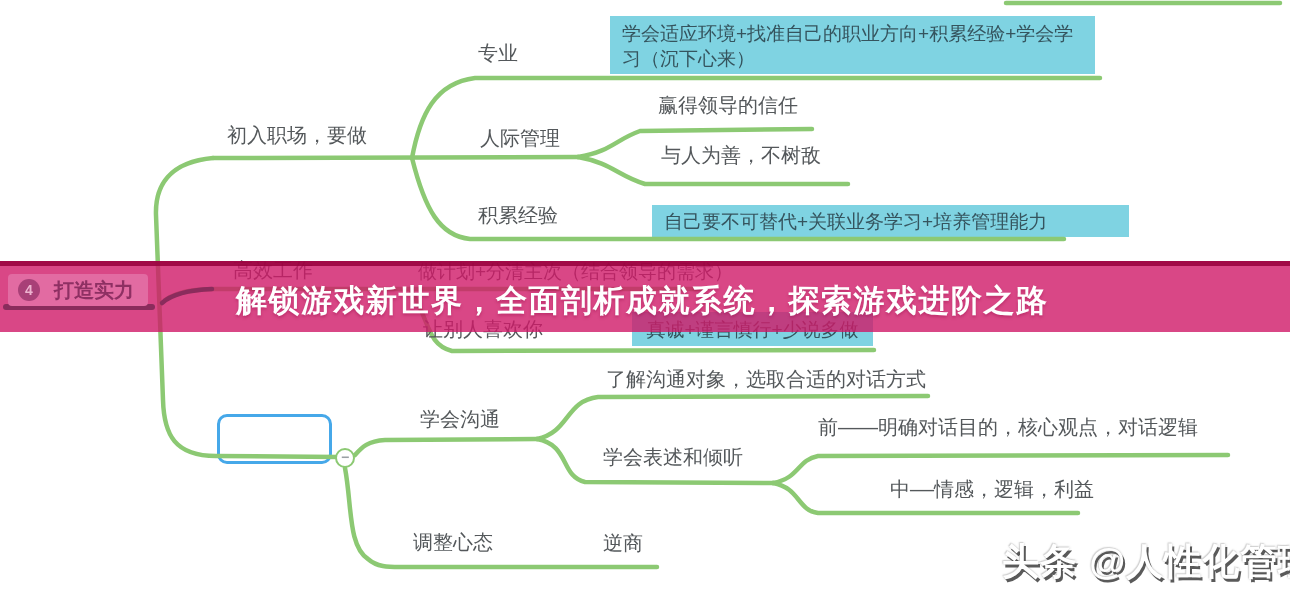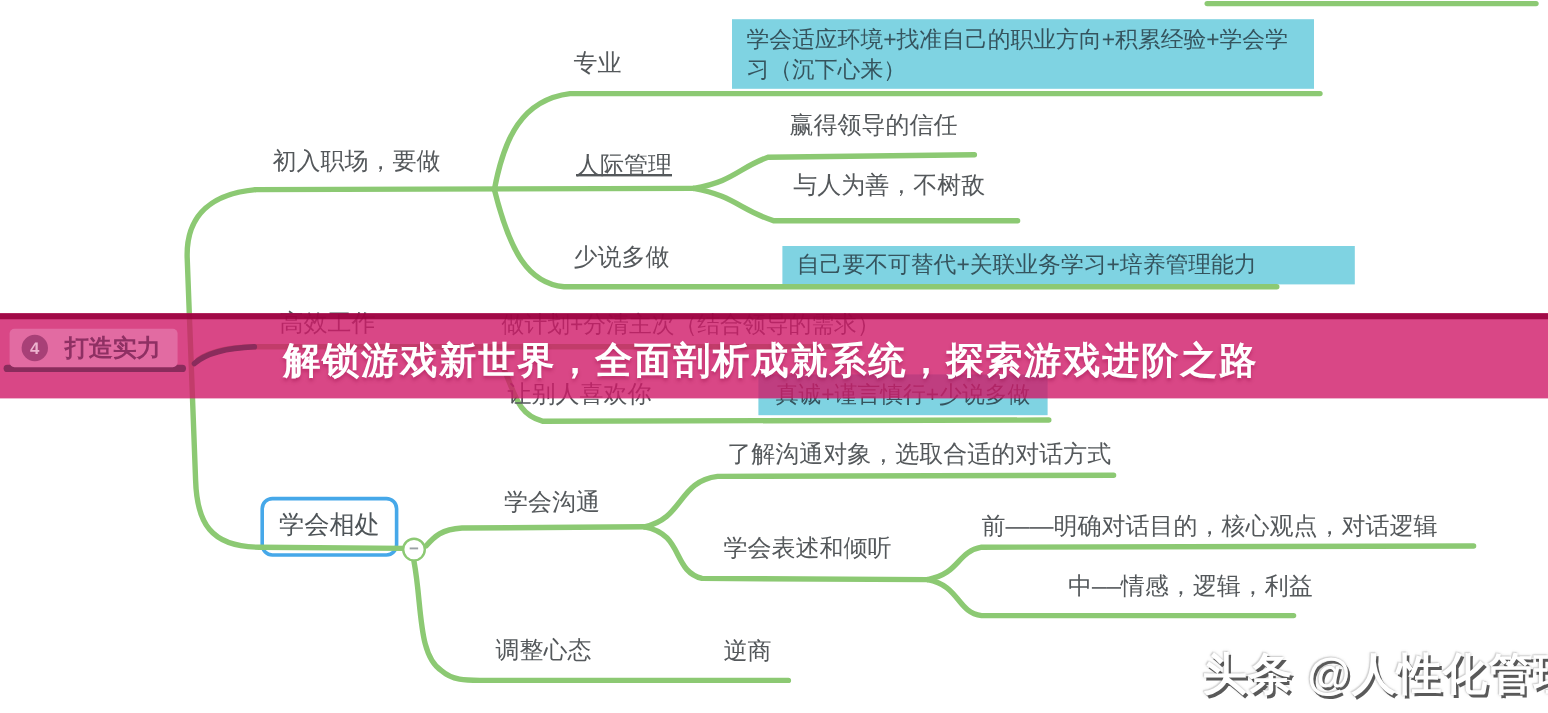--- a/index.html
+++ b/index.html
@@ -66,33 +66,32 @@
       <path d="M537,439 C570,445 560,476 585,482 L773,483"></path>
       <path d="M773,483 C800,478 797,460 818,456 L1228,455"></path>
       <path d="M773,483 C800,488 797,510 818,513 L1078,513"></path>
       <path d="M345,468 C352,505 348,546 368,559 C377,567 388,567 400,567 L657,567"></path>
     </g>
   </svg>
 
   <div id="labels">
     <div class="lbl" style="left:478px;top:42px;">专业</div>
     <div class="lbl" style="left:227px;top:124px;">初入职场，要做</div>
-    <div class="lbl" style="left:480px;top:127px;text-decoration:underline;">人际管理</div>
+    <div class="lbl" style="left:480px;top:127px;">人际管理</div>
     <div class="lbl" style="left:658px;top:94px;">赢得领导的信任</div>
     <div class="lbl" style="left:661px;top:144px;">与人为善，不树敌</div>
-    <div class="lbl" style="left:478px;top:204px;">少说多做</div>
+    <div class="lbl" style="left:478px;top:204px;">积累经验</div>
     <div class="lbl" style="left:233px;top:259px;">高效工作</div>
     <div class="lbl small" style="left:418px;top:261px;">做计划+分清主次（结合领导的需求）</div>
     <div class="lbl" style="left:423px;top:318px;">让别人喜欢你</div>
-    <div class="getalong-label">学会相处</div>
     <div class="collapse-btn">−</div>
     <div class="lbl" style="left:420px;top:408px;">学会沟通</div>
     <div class="lbl" style="left:606px;top:368px;">了解沟通对象，选取合适的对话方式</div>
     <div class="lbl" style="left:603px;top:446px;">学会表述和倾听</div>
-    <div class="lbl" style="left:818px;top:428px;">前——明确对话目的，核心观点，对话逻辑</div>
+    <div class="lbl" style="left:818px;top:416px;">前——明确对话目的，核心观点，对话逻辑</div>
     <div class="lbl" style="left:890px;top:479px;font-family:Liberation Mono, monospace;">中——情感，逻辑，利益</div>
     <div class="lbl" style="left:413px;top:531px;">调整心态</div>
     <div class="lbl" style="left:603px;top:532px;">逆商</div>
   </div>
 
   <div class="banner"></div>
 
   <div id="aboveBanner">
     <svg class="lines" width="1290" height="594">
       <g fill="none" stroke="#8a2c5c" stroke-linecap="round">

